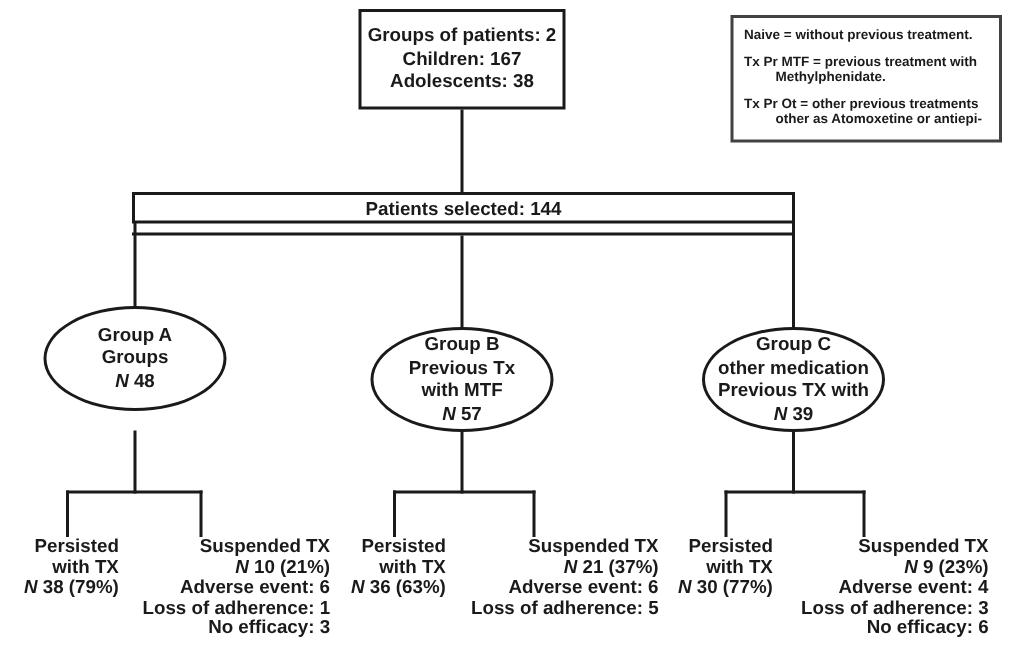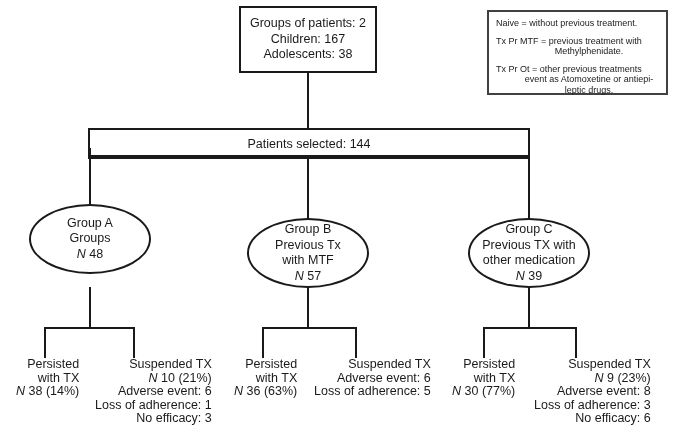--- a/index.html
+++ b/index.html
@@ -1,31 +1,31 @@
 <!DOCTYPE html>
 <html><head>
 <meta charset="utf-8">
 <style>
   html,body{margin:0;padding:0;background:#fff;}
   #canvas{
     position:relative;width:673px;height:433px;background:#ffffff;
-    font-family:"Liberation Sans", sans-serif;color:#1a1a1a;overflow:hidden;
+    font-family:"Liberation Sans", sans-serif;color:#1a1a1a;overflow:hidden;font-weight:bold;
   }
   .abs{position:absolute;box-sizing:border-box;}
   .box{border:2px solid #1a1a1a;background:#fff;}
   .vline,.hline{background:#1a1a1a;}
   .center-text{display:flex;flex-direction:column;align-items:center;justify-content:center;text-align:center;}
   .node-font{font-size:12.5px;line-height:15.5px;}
   .ellipse{border:2px solid #1a1a1a;border-radius:50%;background:#fff;}
   .legend{
     border:2px solid #414141;background:#fff;
     font-size:9px;line-height:10.5px;padding:6px 5px 4px 7px;
   }
   .legend-entry{margin-bottom:7px;}
-  .legend-cont{padding-left:21px;text-align:center;}
+  .legend-cont{padding-left:21px;}
   .outcome{font-size:12.5px;line-height:13.5px;white-space:nowrap;text-align:right;}
   .sel-label{font-size:12.5px;}
   i{font-style:italic;}
 </style>
 </head>
 <body>
 
 <div id="canvas">
 
   <div class="abs box center-text node-font" style="left:239px;top:6px;width:138px;height:67px;">
@@ -38,28 +38,27 @@
     <div class="legend-entry">
       <div>Naive = without previous treatment.</div>
       <div class="legend-cont"></div>
     </div>
     <div class="legend-entry">
       <div>Tx Pr MTF = previous treatment with</div>
       <div class="legend-cont">Methylphenidate.</div>
     </div>
     <div class="legend-entry">
       <div>Tx Pr Ot = other previous treatments</div>
-      <div class="legend-cont">event as Atomoxetine or antiepi-</div>
-      <div class="legend-cont">leptic drugs.</div>
+      <div class="legend-cont">other as Atomoxetine or antiepi-</div>
     </div>
   </div>
 
   <div class="abs vline" style="left:307px;top:73px;width:2px;height:55px;"></div>
 
-  <div class="abs box center-text sel-label" style="left:88px;top:128px;width:442px;height:31px;">
+  <div class="abs box center-text sel-label" style="left:88px;top:128px;width:442px;height:21px;">
     <div>Patients selected: 144</div>
   </div>
 
   <div class="abs hline" style="left:88px;top:155px;width:442px;height:2px;"></div>
   <div class="abs vline" style="left:89px;top:148px;width:2px;height:71px;"></div>
   <div class="abs vline" style="left:307px;top:157px;width:2px;height:62px;"></div>
   <div class="abs vline" style="left:528px;top:148px;width:2px;height:71px;"></div>
 
   <div class="abs ellipse center-text node-font" style="left:29px;top:204px;width:122px;height:70px;">
     <div>Group A</div>
@@ -70,22 +69,22 @@
 
   <div class="abs ellipse center-text node-font" style="left:247px;top:218px;width:122px;height:70px;align-items:center;">
     <div>Group B</div>
     <div>Previous Tx</div>
     <div>with MTF</div>
     <div><i>N</i> <span>57</span></div>
   </div>
 
   <div class="abs ellipse center-text node-font" style="left:468px;top:218px;width:122px;height:70px;">
     <div>Group C</div>
+    <div>other medication</div>
     <div>Previous TX with</div>
-    <div>other medication</div>
     <div><i>N</i> <span>39</span></div>
   </div>
 
   <div class="abs vline" style="left:89px;top:287px;width:2px;height:42px;"></div>
   <div class="abs vline" style="left:307px;top:287px;width:2px;height:42px;"></div>
   <div class="abs vline" style="left:528px;top:287px;width:2px;height:42px;"></div>
 
   <div class="abs hline" style="left:44px;top:327px;width:91px;height:2px;"></div>
   <div class="abs vline" style="left:44px;top:327px;width:2px;height:31px;"></div>
   <div class="abs vline" style="left:133px;top:327px;width:2px;height:31px;"></div>
@@ -94,47 +93,48 @@
   <div class="abs vline" style="left:262px;top:327px;width:2px;height:31px;"></div>
   <div class="abs vline" style="left:355px;top:327px;width:2px;height:31px;"></div>
 
   <div class="abs hline" style="left:483px;top:327px;width:94px;height:2px;"></div>
   <div class="abs vline" style="left:483px;top:327px;width:2px;height:31px;"></div>
   <div class="abs vline" style="left:575px;top:327px;width:2px;height:31px;"></div>
 
   <div class="abs outcome" style="left:16px;top:358px;">
     <div>Persisted</div>
     <div>with TX</div>
-    <div><i>N</i> <span>38 (14%)</span></div>
+    <div><i>N</i> <span>38 (79%)</span></div>
   </div>
   <div class="abs outcome" style="left:95px;top:358px;">
     <div>Suspended TX</div>
     <div><i>N</i> <span>10 (21%)</span></div>
     <div>Adverse event: 6</div>
     <div>Loss of adherence: 1</div>
     <div>No efficacy: 3</div>
   </div>
 
   <div class="abs outcome" style="left:234px;top:358px;">
     <div>Persisted</div>
     <div>with TX</div>
     <div><i>N</i> <span>36 (63%)</span></div>
   </div>
   <div class="abs outcome" style="left:314px;top:358px;">
     <div>Suspended TX</div>
+    <div><i>N</i> <span>21 (37%)</span></div>
     <div>Adverse event: 6</div>
     <div>Loss of adherence: 5</div>
   </div>
 
   <div class="abs outcome" style="left:452px;top:358px;">
     <div>Persisted</div>
     <div>with TX</div>
     <div><i>N</i> <span>30 (77%)</span></div>
   </div>
   <div class="abs outcome" style="left:534px;top:358px;">
     <div>Suspended TX</div>
     <div><i>N</i> <span>9 (23%)</span></div>
-    <div>Adverse event: 8</div>
+    <div>Adverse event: 4</div>
     <div>Loss of adherence: 3</div>
     <div>No efficacy: 6</div>
   </div>
 
 </div>
 
 </body></html>

